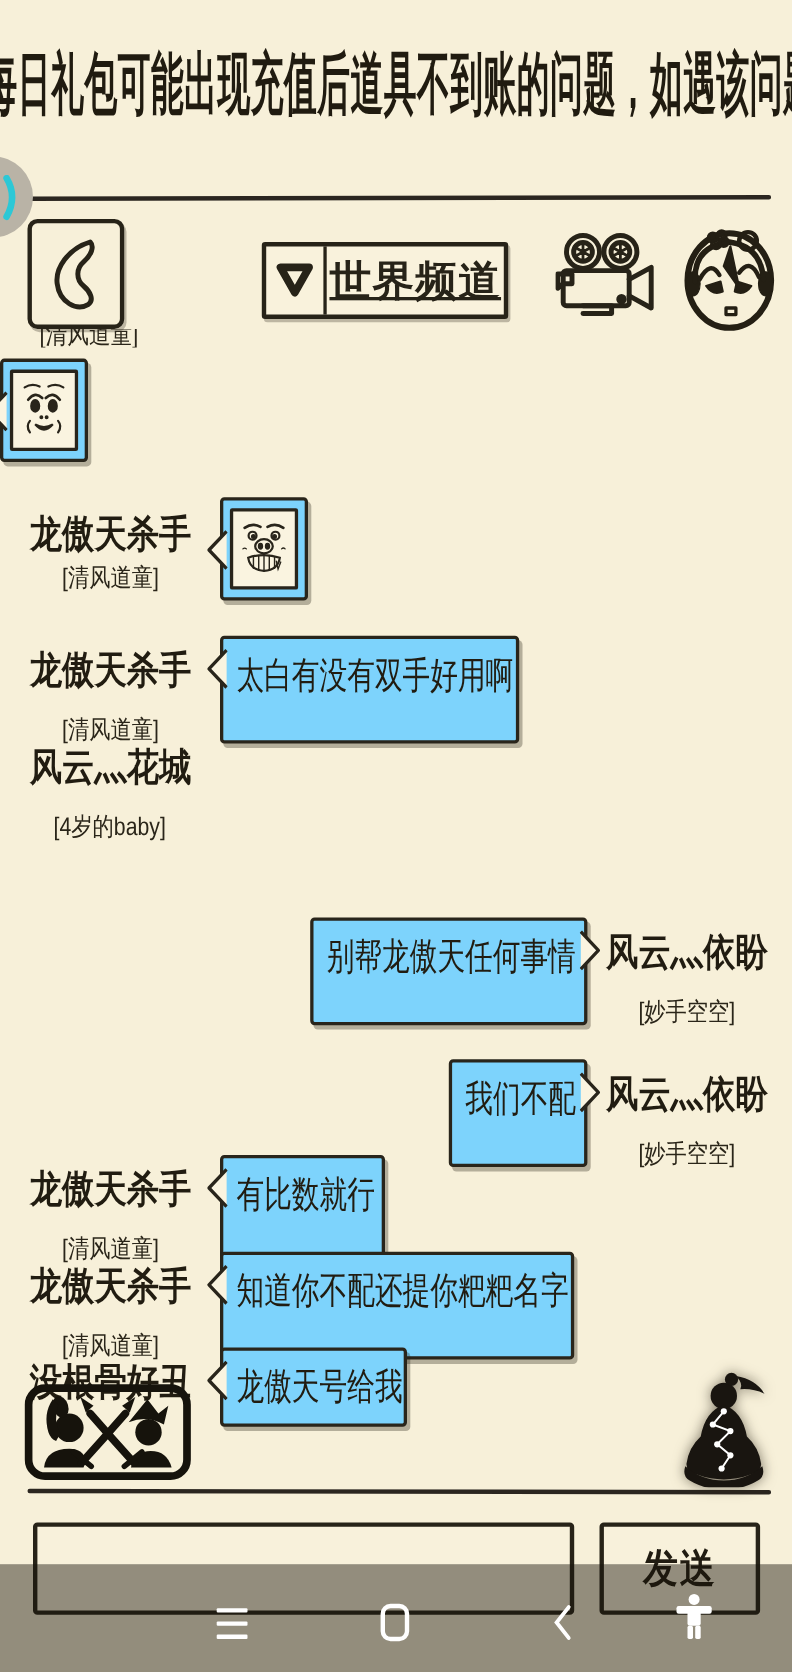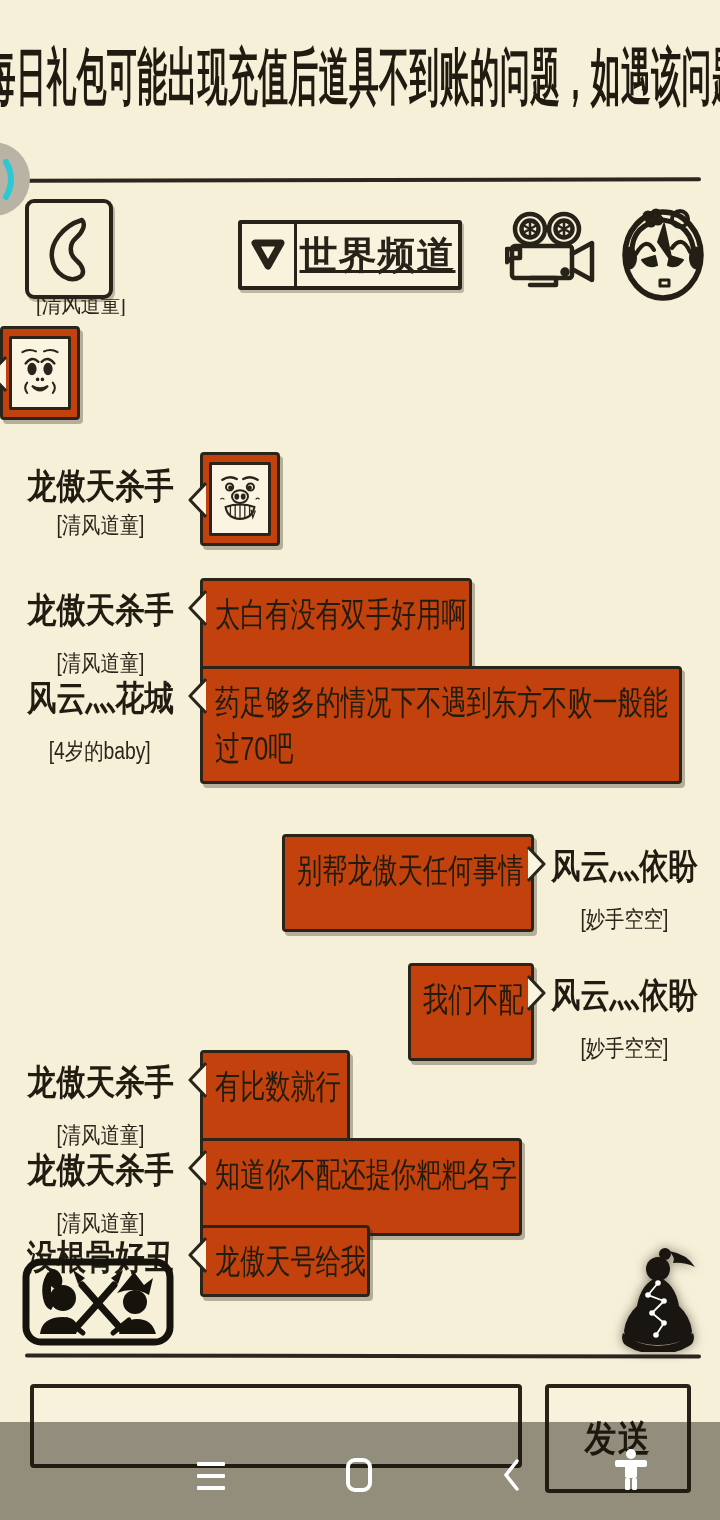--- a/index.html
+++ b/index.html
@@ -52,21 +52,21 @@
     padding-top:12px;flex:none;}
   .row.right .namecol{width:180px;margin-right:6px;}
   .uname{font-size:35px;font-weight:700;line-height:40px;white-space:nowrap;
     transform:scaleX(.84);transform-origin:center top;color:#211c11;}
   .utag{margin-top:20px;font-size:23px;line-height:26px;white-space:nowrap;
     transform:scaleX(.84);transform-origin:center top;color:#2a2519;}
   .namecol.sticker-n{padding-top:14px;}
   .namecol.sticker-n .utag{margin-top:6px;}
   .row.m10 .namecol{padding-top:3px;justify-content:flex-end;}
 
-  .bubble{position:relative;flex:none;background:#c2410c;border:3px solid #29251b;
+  .bubble{position:relative;flex:none;background:#7dd3fc;border:3px solid #29251b;
     border-radius:4px;box-shadow:3px 4px 0 rgba(40,34,22,.32);
     padding:10px 12px;box-sizing:border-box;min-height:64px;}
   .bline{display:block;font-size:34px;line-height:46px;white-space:nowrap;
     transform:scaleX(.74);transform-origin:0 50%;color:#211c11;}
   .tail{position:absolute;top:8px;}
   .tail.tl{left:-16px;}
   .tail.tr{right:-16px;}
   .bubble.stk{width:80px;height:94px;display:flex;align-items:center;
     justify-content:center;padding:0;}
   .bubble.stk .tail{top:26px;}
@@ -75,21 +75,21 @@
 
   
   .pk-icon{position:absolute;left:22px;top:1258px;z-index:5;}
   .meditator{position:absolute;left:618px;top:1246px;z-index:5;
     filter:drop-shadow(0 0 6px rgba(35,28,14,.55));}
 
   
   .input-box{position:absolute;left:30px;top:1384px;width:492px;height:84px;
     border:4px solid #272318;border-radius:4px;background:#f8f1db;
     box-sizing:border-box;font-size:32px;padding:0 16px;color:#211c11;outline:none;}
-  .send-btn{position:absolute;left:545px;top:1384px;width:146px;height:109px;
+  .send-btn{position:absolute;left:545px;top:1384px;width:146px;height:84px;
     border:4px solid #272318;border-radius:4px;background:#f8f1db;
     box-sizing:border-box;display:flex;align-items:center;justify-content:center;}
   .send-btn span{font-size:37px;font-weight:700;transform:scaleX(.86);
     letter-spacing:2px;color:#211c11;}
 
   
   .navbar{position:absolute;left:0;top:1422px;width:720px;height:98px;
     background:rgba(25,20,10,0.45);z-index:40;}
   .nav-ic{position:absolute;z-index:41;}
   .nav-recents{left:197px;top:1462px;width:28px;}
@@ -238,27 +238,20 @@
         </svg>
       <span class="bline">太白有没有双手好用啊</span>
     </div>
   </div>
 
   <div class="row left" style="top:666px">
     <div class="namecol">
       <div class="uname">风云灬花城</div>
       <div class="utag">[4岁的baby]</div>
     </div>
-    <div class="bubble" style="width:482px">
-      <svg class="tail tl" width="20" height="38" viewBox="0 0 20 38">
-          <path d="M19 2 L3 19 L19 36" fill="#faf4e0" stroke="#29251b" stroke-width="3" stroke-linejoin="round"></path>
-        </svg>
-      <span class="bline">药足够多的情况下不遇到东方不败一般能</span>
-      <span class="bline">过70吧</span>
-    </div>
   </div>
 
   <div class="row right" style="top:834px">
     <div class="bubble" style="width:252px">
       <svg class="tail tr" width="20" height="38" viewBox="0 0 20 38">
           <path d="M1 2 L17 19 L1 36" fill="#faf4e0" stroke="#29251b" stroke-width="3" stroke-linejoin="round"></path>
         </svg>
       <span class="bline">别帮龙傲天任何事情</span>
     </div>
     <div class="namecol">

